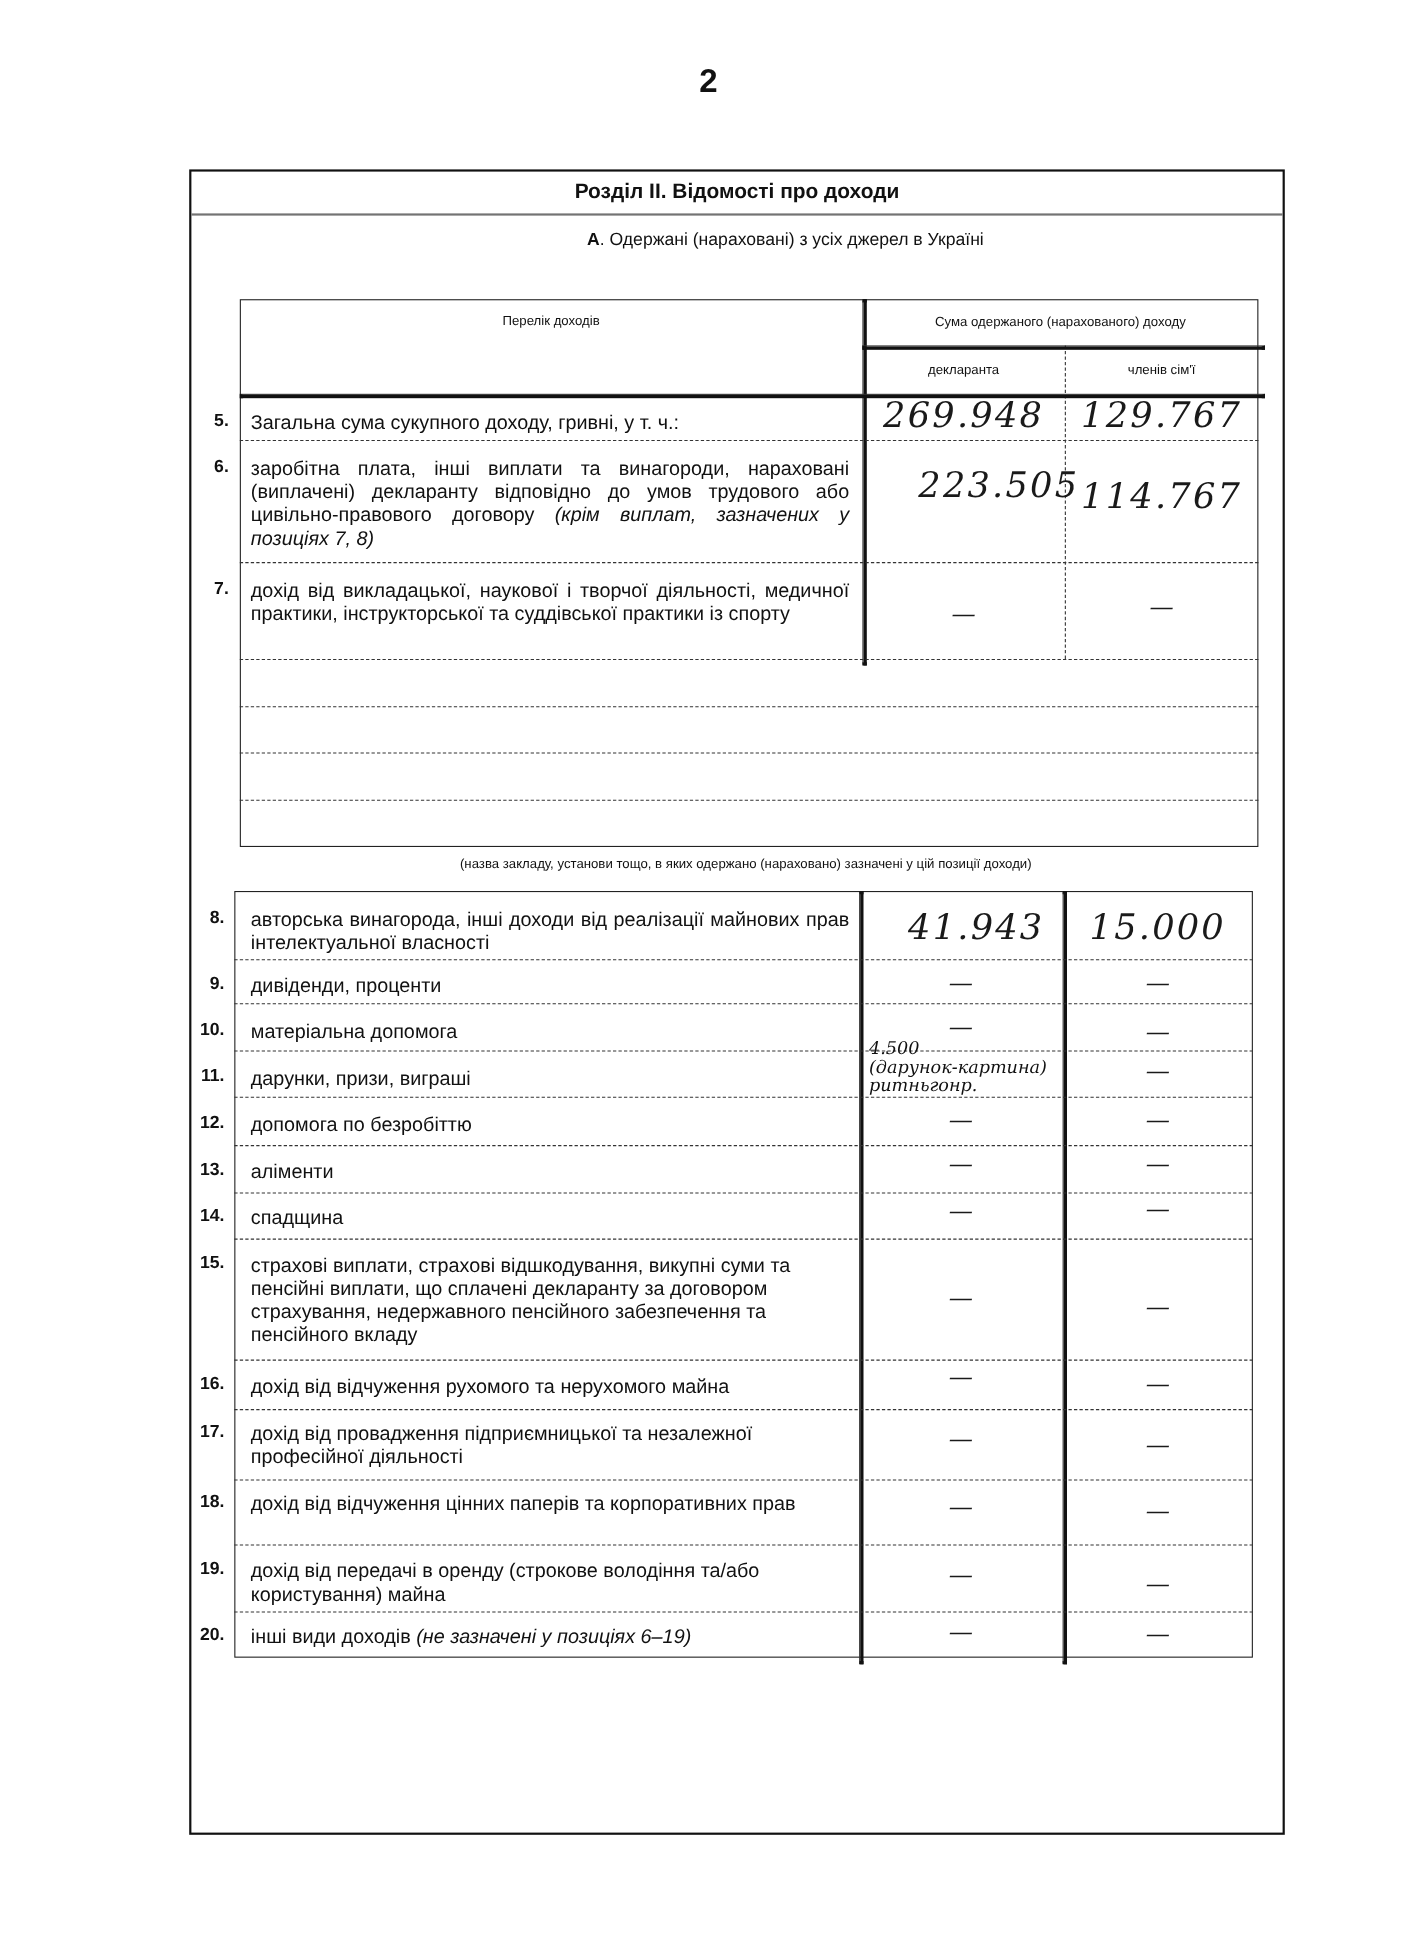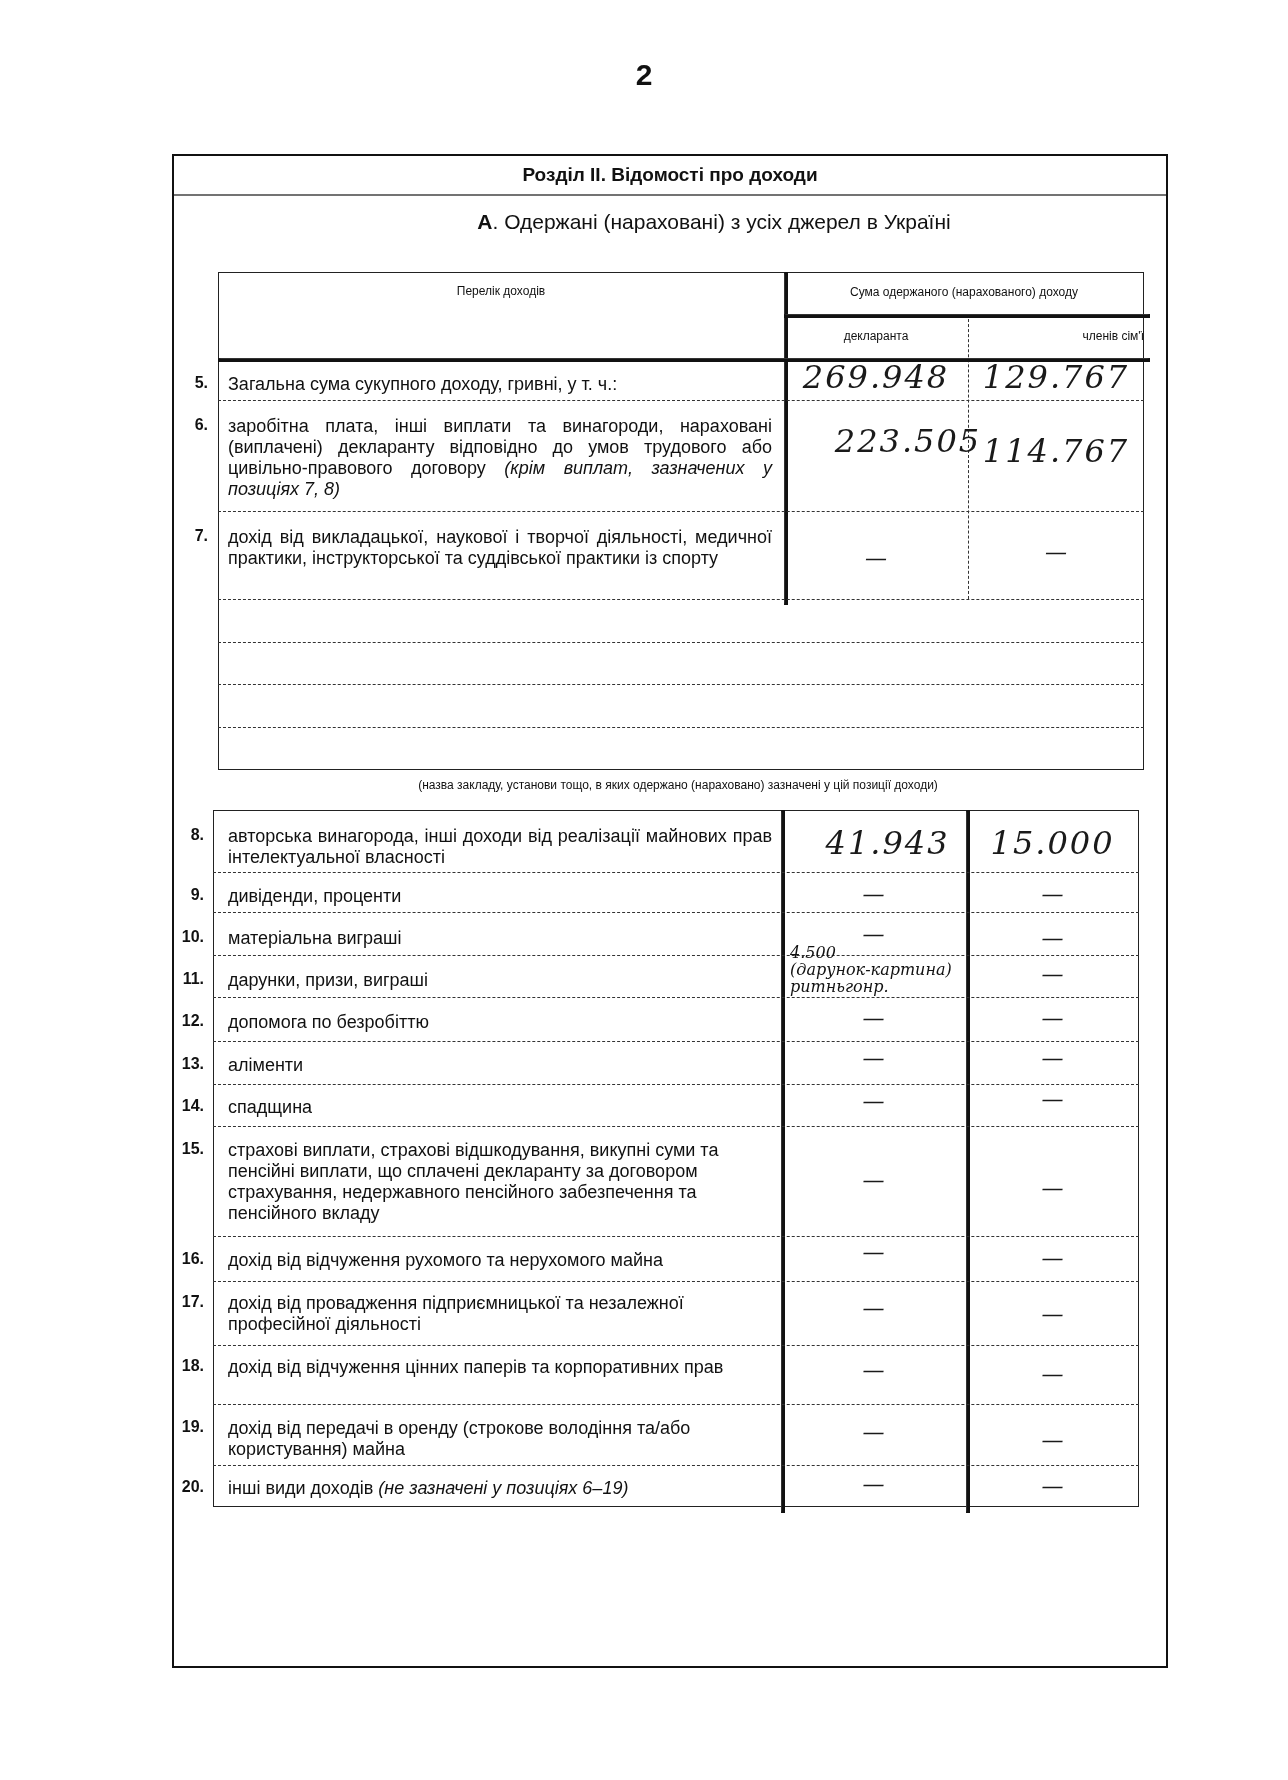--- a/index.html
+++ b/index.html
@@ -3,21 +3,21 @@
 <meta charset="utf-8">
 <style>
   html, body { margin:0; padding:0; background:#ffffff; }
   body { width:1288px; height:1780px; position:relative; overflow:hidden;
          font-family:"Liberation Sans", sans-serif; color:#111; }
   .abs { position:absolute; }
   .page-num { left:0; width:1288px; top:58px; text-align:center; font-size:30px; font-weight:bold; }
   .outer { left:172px; top:154px; width:996px; height:1514px; border:2px solid #111; box-sizing:border-box; }
   .sec-title { left:174px; top:156px; width:992px; height:38px; border-bottom:2px solid #737373;
                display:flex; align-items:center; justify-content:center; font-size:19px; font-weight:bold; }
-  .sub-title { left:174px; top:210px; width:1080px; text-align:center; font-size:21px; }
+  .sub-title { left:174px; top:210px; width:1080px; text-align:center; font-size:16px; }
   .sub-title b { font-weight:bold; }
   .tbl { position:absolute; border:1.5px solid #222; box-sizing:border-box; }
   .hline { position:absolute; height:0; border-top:1px dashed #333; }
   .vline { position:absolute; width:0; border-left:1px dashed #333; }
   .solid { border-style:solid; }
   .hdr { position:absolute; font-size:12px; text-align:center; }
   .rownum { position:absolute; width:32px; text-align:right; font-size:16px; font-weight:bold; }
   .rowtxt { position:absolute; left:228px; width:544px; font-size:18px; line-height:21px; text-align:justify; }
   .rowtxt i { font-style:italic; }
   .hand { position:absolute; font-family:"DejaVu Serif", serif; font-style:italic; color:#1a1a1a; text-align:center; }
@@ -43,21 +43,21 @@
 <div class="hline" style="left:218px;top:400px;width:926px;"></div>
 <div class="hline" style="left:218px;top:511px;width:926px;"></div>
 <div class="hline" style="left:218px;top:599px;width:926px;"></div>
 <div class="hline" style="left:218px;top:642px;width:926px;"></div>
 <div class="hline" style="left:218px;top:684px;width:926px;"></div>
 <div class="hline" style="left:218px;top:727px;width:926px;"></div>
 
 <div class="hdr" style="left:218px;width:566px;top:284px;">Перелік доходів</div>
 <div class="hdr" style="left:784px;width:360px;top:285px;">Сума одержаного (нарахованого) доходу</div>
 <div class="hdr" style="left:784px;width:184px;top:329px;">декларанта</div>
-<div class="hdr" style="left:968px;width:176px;top:329px;text-align:right;">членів сім'ї</div>
+<div class="hdr" style="left:968px;width:176px;top:329px;">членів сім'ї</div>
 
 <div class="rownum" style="left:176px;top:374px;">5.</div>
 <div class="rowtxt" style="top:374px;">Загальна сума сукупного доходу, гривні, у т. ч.:</div>
 <div class="hand big" style="left:784px;width:184px;top:358px;">269.948</div>
 <div class="hand big" style="left:968px;width:176px;top:358px;">129.767</div>
 
 <div class="rownum" style="left:176px;top:416px;">6.</div>
 <div class="rowtxt" style="top:416px;"><span>заробітна плата, інші виплати та винагороди, нараховані (виплачені) декларанту відповідно до умов трудового або цивільно-правового договору </span><i>(крім виплат, зазначених у позиціях 7, 8)</i></div>
 <div class="hand big" style="left:816px;width:184px;top:422px;">223.505</div>
 <div class="hand big" style="left:968px;width:176px;top:432px;">114.767</div>
@@ -89,21 +89,21 @@
 <div class="rowtxt" style="top:826px;">авторська винагорода, інші доходи від реалізації майнових прав інтелектуальної власності</div>
 <div class="hand big" style="left:781px;width:213px;top:824px;">41.943</div>
 <div class="hand big" style="left:966px;width:173px;top:824px;">15.000</div>
 
 <div class="rownum" style="left:172px;top:886px;">9.</div>
 <div class="rowtxt" style="top:886px;">дивіденди, проценти</div>
 <div class="hand dash" style="left:781px;width:185px;top:882px;">—</div>
 <div class="hand dash" style="left:966px;width:173px;top:882px;">—</div>
 
 <div class="rownum" style="left:172px;top:928px;">10.</div>
-<div class="rowtxt" style="top:928px;">матеріальна виграші</div>
+<div class="rowtxt" style="top:928px;">матеріальна допомога</div>
 <div class="hand dash" style="left:781px;width:185px;top:922px;">—</div>
 <div class="hand dash" style="left:966px;width:173px;top:926px;">—</div>
 
 <div class="rownum" style="left:172px;top:970px;">11.</div>
 <div class="rowtxt" style="top:970px;">дарунки, призи, виграші</div>
 <div class="gift">
   <div>4.500</div>
   <div>(дарунок-картина)</div>
   <div>ритньгонр.</div>
 </div>

